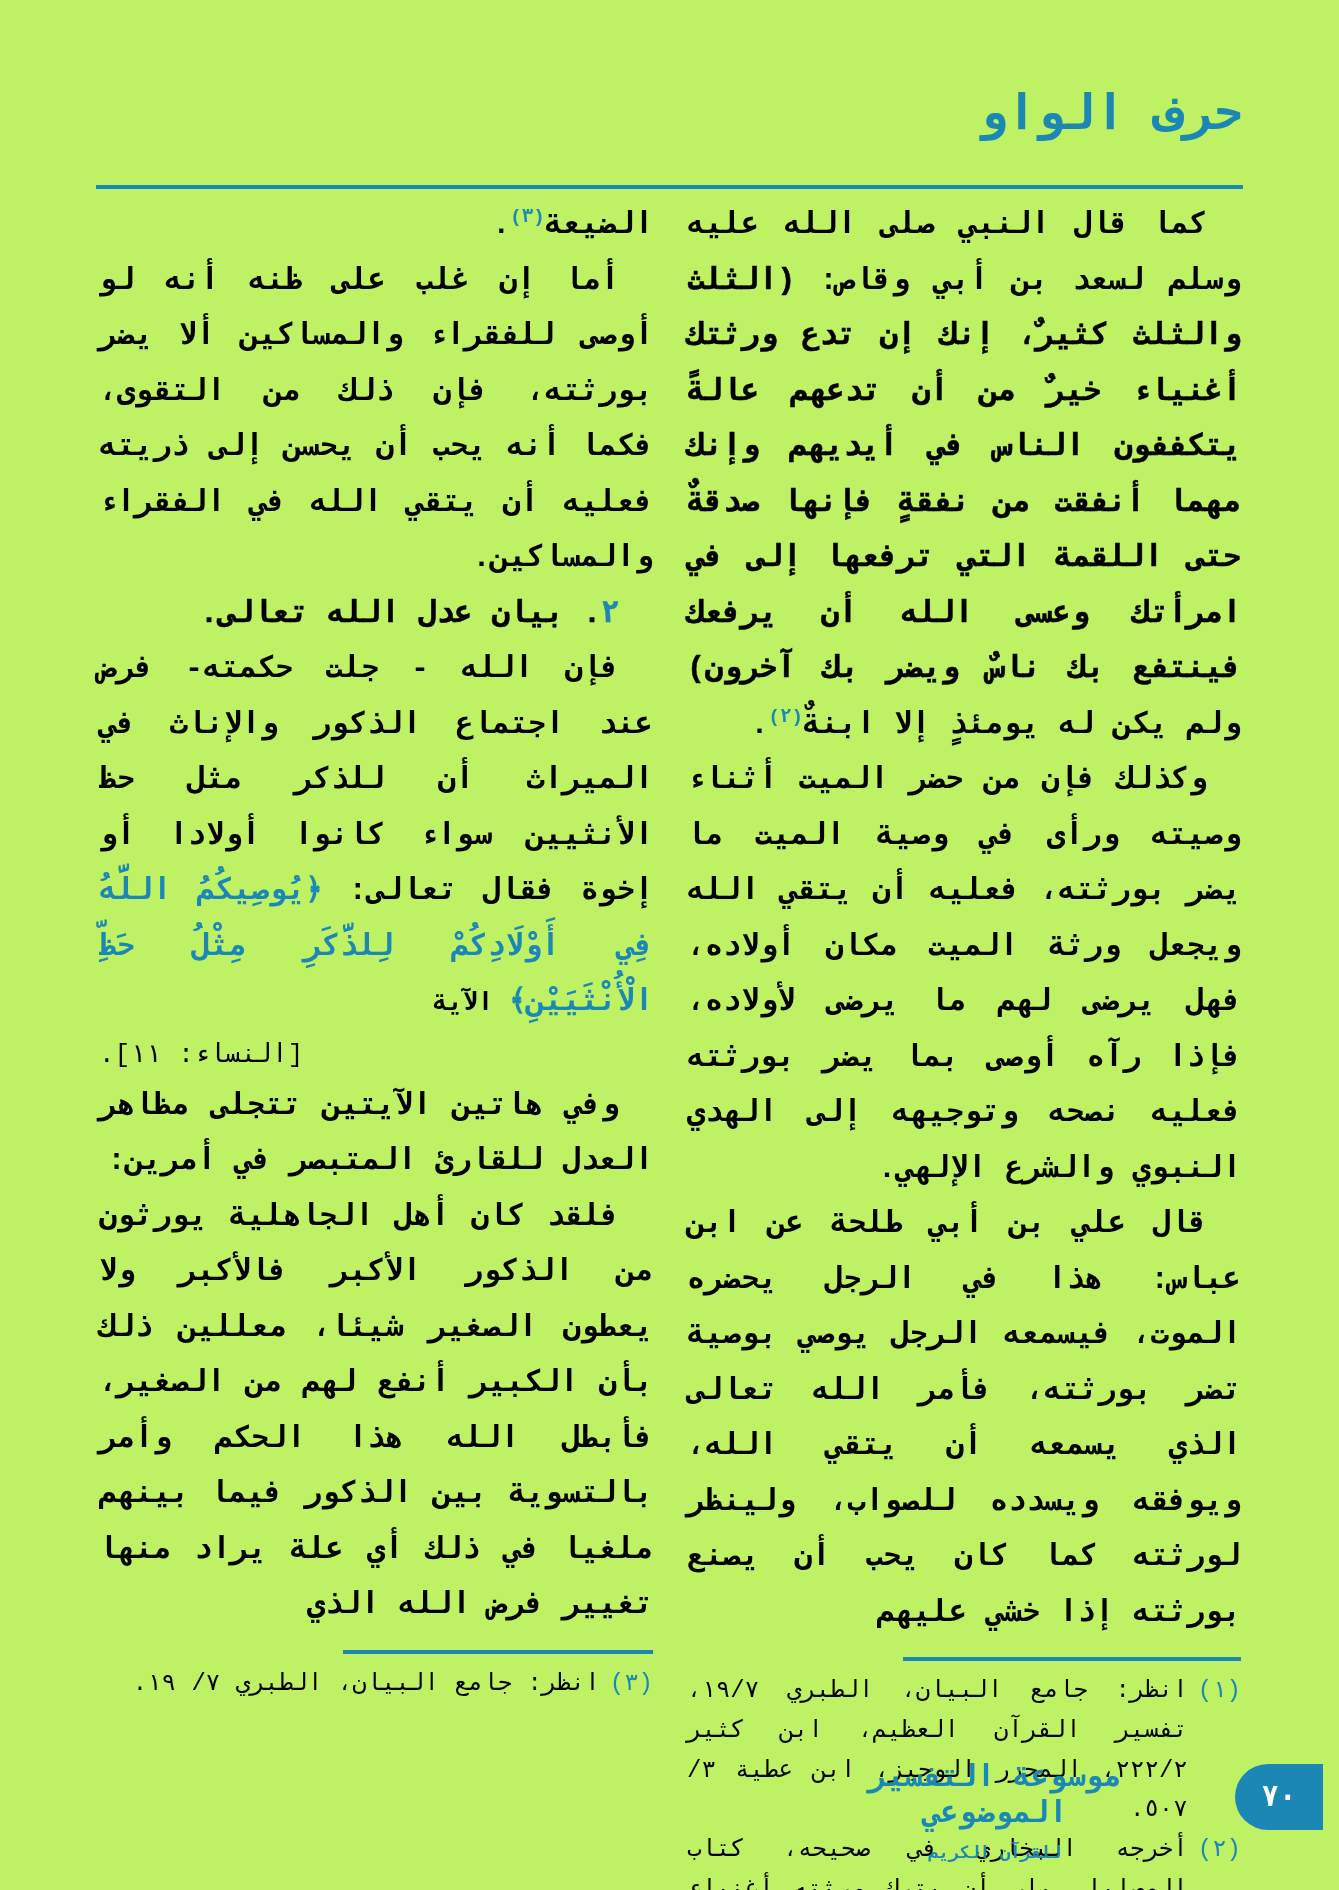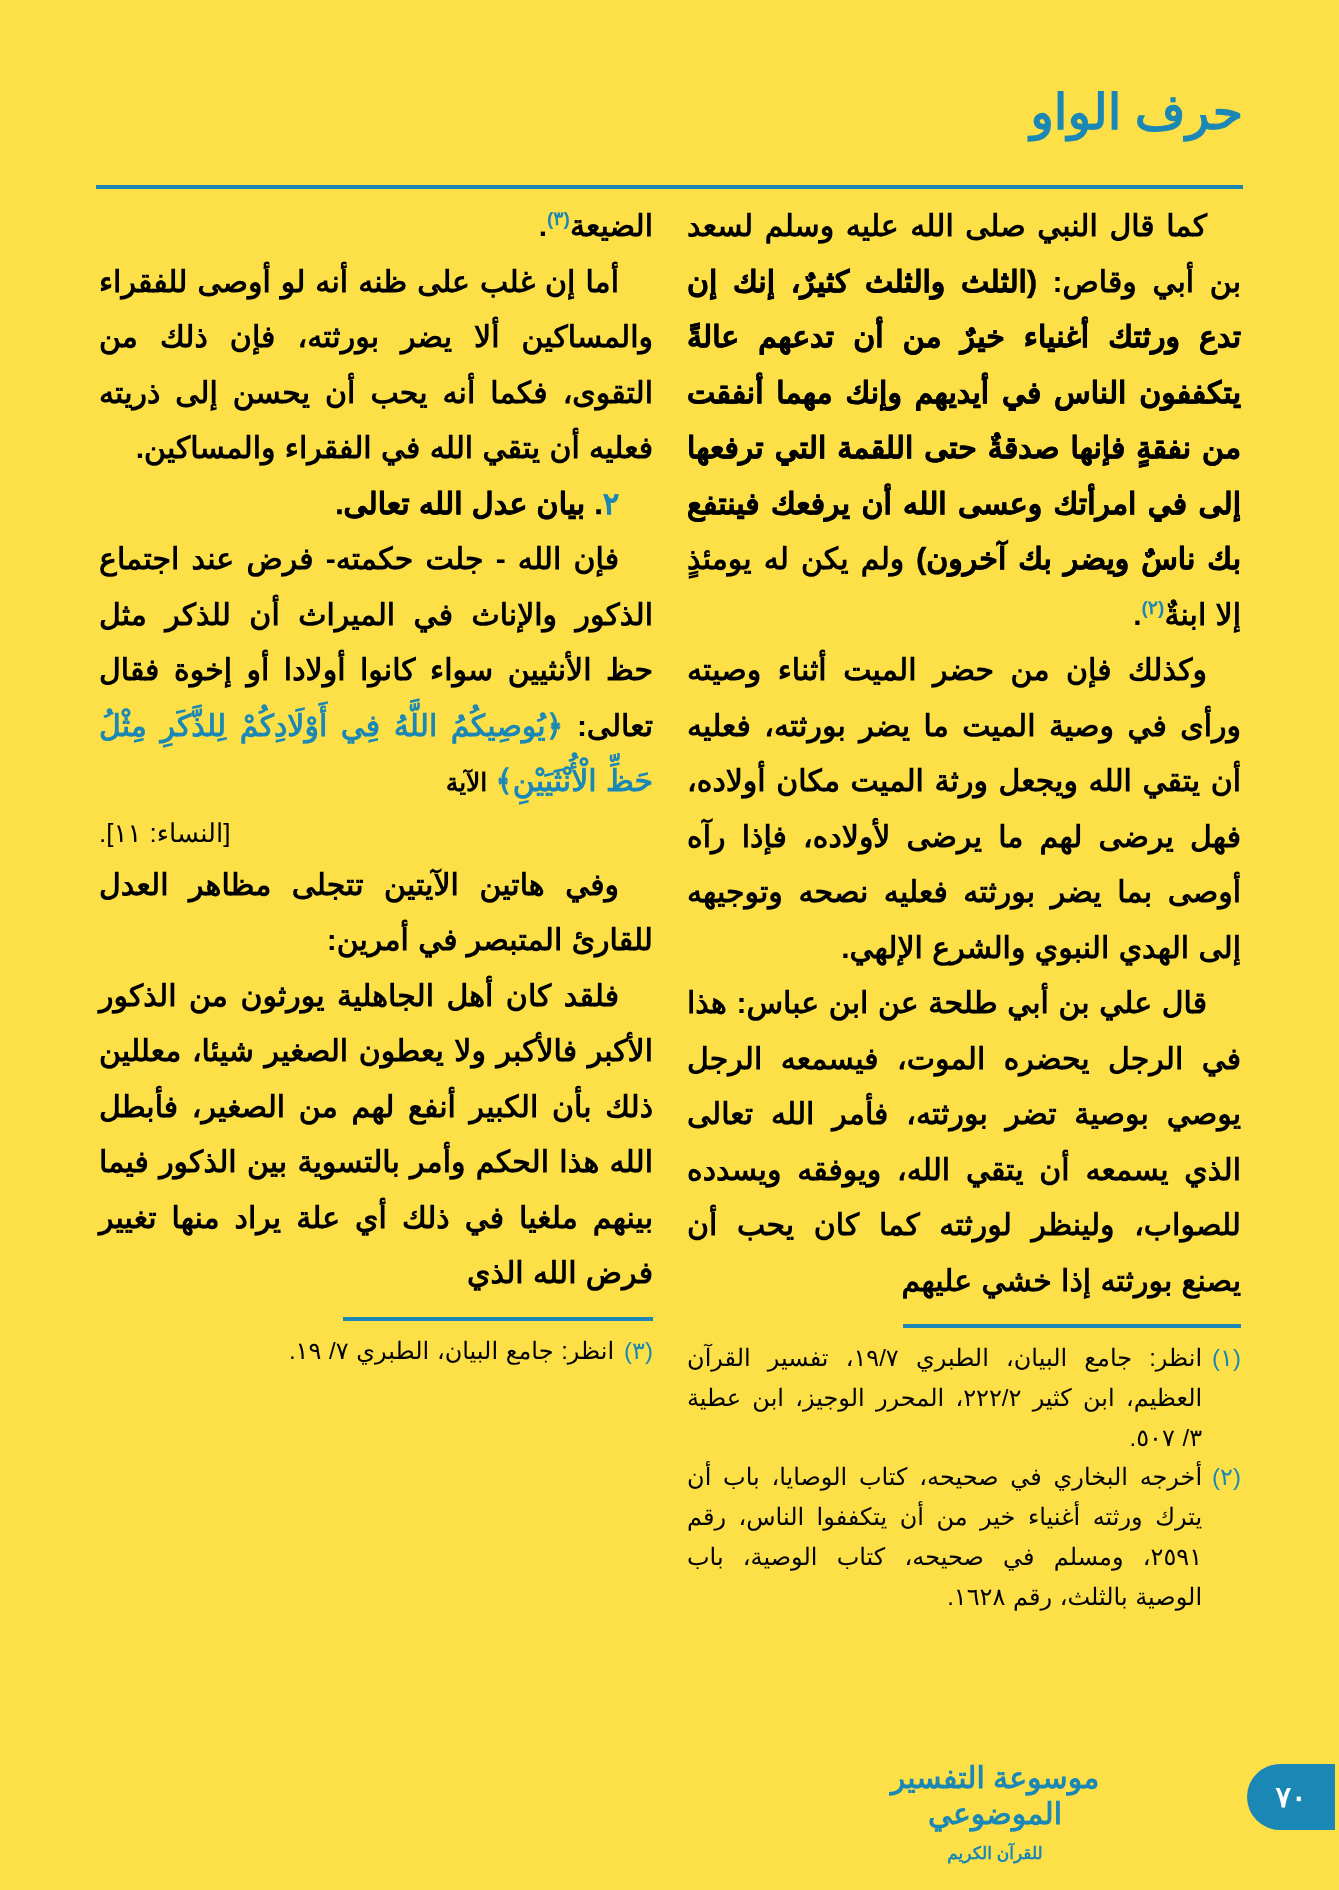--- a/index.html
+++ b/index.html
@@ -1,23 +1,23 @@
 <!DOCTYPE html>
 <html lang="ar" dir="rtl" style="--accent: #1a87b5;"><head>
 <meta charset="utf-8">
 <style>
   html, body { margin: 0; padding: 0; background: #ffffff; }
   .page {
     position: relative;
     width: 1339px;
     height: 1890px;
-    background: #fde047;
+    background: #bef264;
     direction: rtl;
     overflow: hidden;
-    font-family: Liberation Sans, sans-serif;
+    font-family: Liberation Mono, monospace;
     color: #000;
   }
   
   .header-title {
     position: absolute;
     top: 84px;
     right: 96px;
     font-size: 49px;
     font-weight: 700;
     color: var(--accent, #1a87b5);
@@ -101,21 +101,21 @@
     width: 310px;
     text-align: center;
     color: var(--accent, #1a87b5);
     line-height: 1.2;
   }
   .footer-logo .logo-main { font-size: 30px; font-weight: 700; letter-spacing: -1px; }
   .footer-logo .logo-sub { font-size: 17px; font-weight: 700; margin-top: 12px; }
   .page-tab {
     position: absolute;
     top: 1764px;
-    right: 4px;
+    right: 16px;
     width: 88px;
     height: 66px;
     background: var(--accent, #1a87b5);
     border-radius: 33px 0 0 33px;
     color: #ffffff;
     font-size: 29px;
     font-weight: 700;
     display: flex;
     align-items: center;
     justify-content: center;

